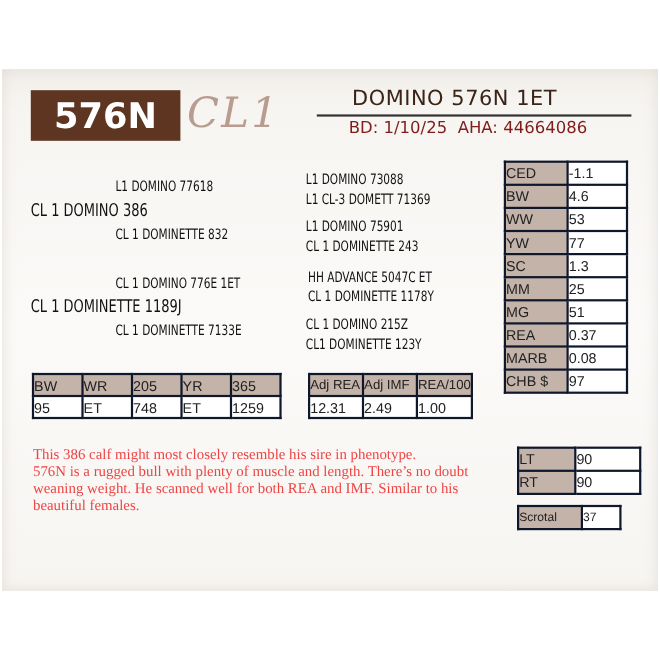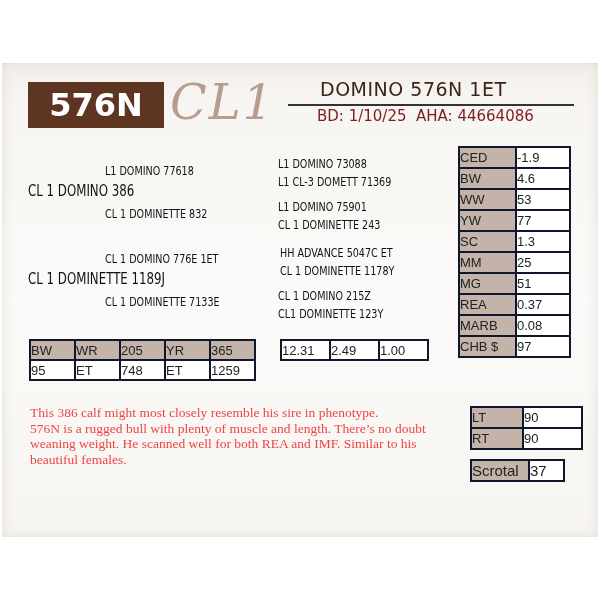--- a/index.html
+++ b/index.html
@@ -4,42 +4,42 @@
 <style>
   html,body{margin:0;padding:0;background:#ffffff;}
   body{width:600px;height:600px;position:relative;overflow:hidden;font-family:"Liberation Sans",sans-serif;}
   .card{position:absolute;left:2px;top:63px;width:596px;height:474px;
     background:linear-gradient(180deg,#f2efea 0%,#f7f5f2 8%,#fbfaf8 50%,#f7f5f2 100%);
     box-shadow:inset 0 0 12px rgba(210,200,190,0.5);}
   .lotbox{position:absolute;left:28px;top:82px;width:136px;height:46px;background:#5e3520;
     color:#fff;font-family:"DejaVu Sans",sans-serif;font-weight:bold;font-size:32px;
     display:flex;align-items:center;justify-content:center;letter-spacing:0px;}
   .logo{position:absolute;left:170px;top:72px;font-family:"DejaVu Serif",serif;font-style:italic;
-    font-size:48px;color:#b89c90;letter-spacing:2px;line-height:60px;}
+    font-size:38px;color:#b89c90;letter-spacing:2px;line-height:60px;}
   .title{position:absolute;left:320px;top:78px;font-family:"DejaVu Sans",sans-serif;font-size:19px;color:#3a2418;letter-spacing:0.5px;}
   .titleline{position:absolute;left:288px;top:104px;width:286px;height:2px;background:#333;}
   .bd{position:absolute;left:317px;top:107px;font-family:"DejaVu Sans",sans-serif;font-size:15px;color:#7f1d1d;}
   .ped{position:absolute;font-family:"DejaVu Sans Condensed","DejaVu Sans",sans-serif;color:#111;white-space:nowrap;transform-origin:left top;}
   .ped.s{font-size:13px;transform:scaleX(0.82);}
   .ped.b{font-size:16px;transform:scaleX(0.82);}
   table.grid{position:absolute;border-collapse:collapse;font-family:"Liberation Sans",sans-serif;color:#222;}
   table.grid td{border:2px solid #0f172a;text-align:left;padding:0;}
   table.grid td.h{background:#c3b3a9;}
   table.grid td.v{background:#fff;}
   .epd td{height:19px;font-size:13px;}
   .epd td.h{width:55px;}
   .epd td.v{width:52px;}
   .perf td{height:18px;font-size:13px;}
   .perf td{width:43px;}
   .carc td{height:18px;font-size:12px;width:47px;}
   .carc td.v{font-size:13px;}
   .testes td{height:19px;font-size:13px;}
   .testes td.h{width:50px;}
   .testes td.v{width:57px;}
-  .scrotal td{height:19px;font-size:15px;}
+  .scrotal td{height:19px;font-size:11px;}
   .scrotal td.h{width:56px;}
   .scrotal td.v{width:33px;margin-left:36px;}
   .desc{position:absolute;left:30px;top:405px;width:440px;font-family:Liberation Serif, serif;font-size:13.5px;line-height:15.7px;color:#ef4444;}
   .desc p{margin:0;white-space:nowrap;}
 </style>
 </head>
 <body>
 
 <div class="card"></div>
 
@@ -70,21 +70,21 @@
 <div class="ped s" style="left:278px;top:217px;">CL 1 DOMINETTE 243</div>
 <div class="ped s" style="left:280px;top:245px;">HH ADVANCE 5047C ET</div>
 <div class="ped s" style="left:280px;top:263px;">CL 1 DOMINETTE 1178Y</div>
 <div class="ped s" style="left:278px;top:288px;">CL 1 DOMINO 215Z</div>
 <div class="ped s" style="left:278px;top:306px;">CL1 DOMINETTE 123Y</div>
 
 <table class="grid epd" style="left:458px;top:146px;">
   <tbody>
       <tr>
         <td class="h">CED</td>
-        <td class="v">-1.9</td>
+        <td class="v">-1.1</td>
       </tr>
   <tr>
         <td class="h">BW</td>
         <td class="v">4.6</td>
       </tr>
   <tr>
         <td class="h">WW</td>
         <td class="v">53</td>
       </tr>
   <tr>
@@ -132,20 +132,25 @@
     <td class="v">ET</td>
     <td class="v">748</td>
     <td class="v">ET</td>
     <td class="v">1259</td>
   </tr>
 </tbody>
   </table>
 
 <table class="grid carc" style="left:280px;top:339px;">
   <tbody>
+      <tr>
+    <td class="h">Adj REA</td>
+    <td class="h">Adj IMF</td>
+    <td class="h">REA/100</td>
+  </tr>
   <tr>
     <td class="v">12.31</td>
     <td class="v">2.49</td>
     <td class="v">1.00</td>
   </tr>
 </tbody>
   </table>
 
 <table class="grid testes" style="left:470px;top:406px;">
   <tbody>

